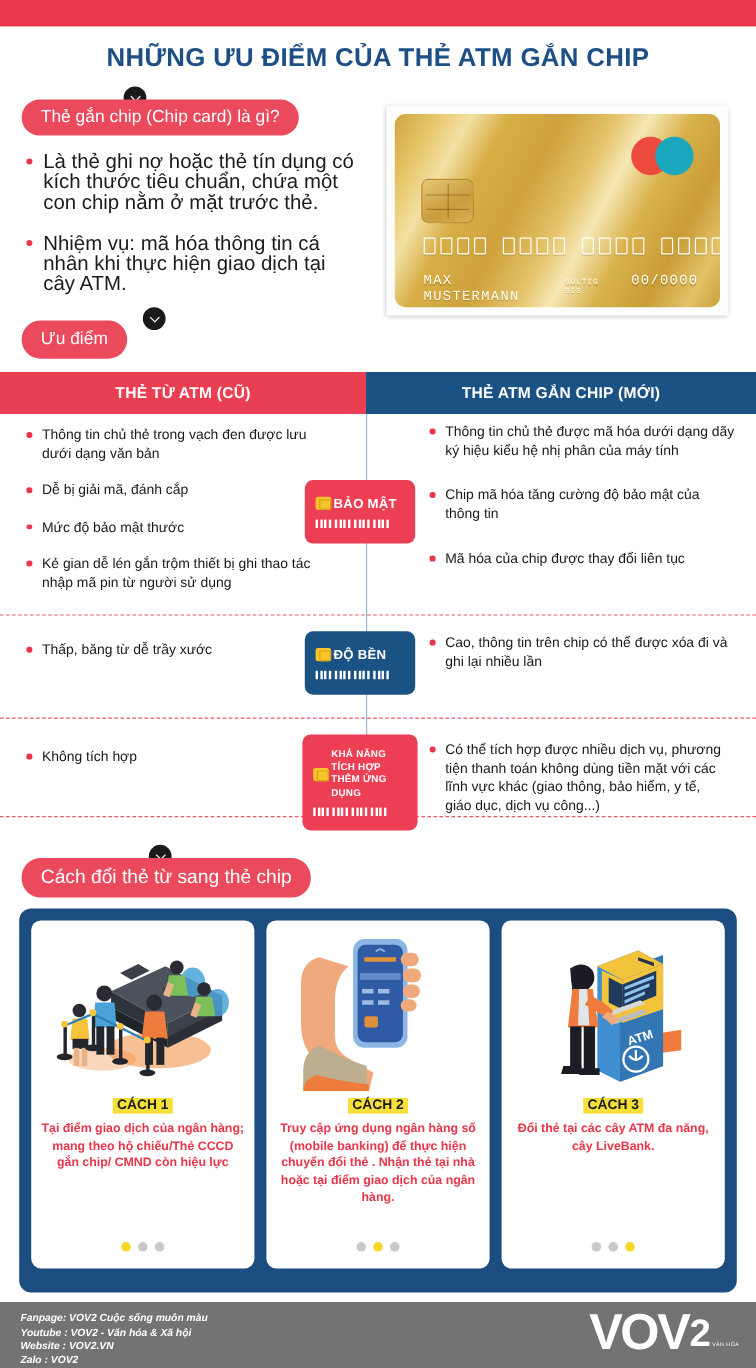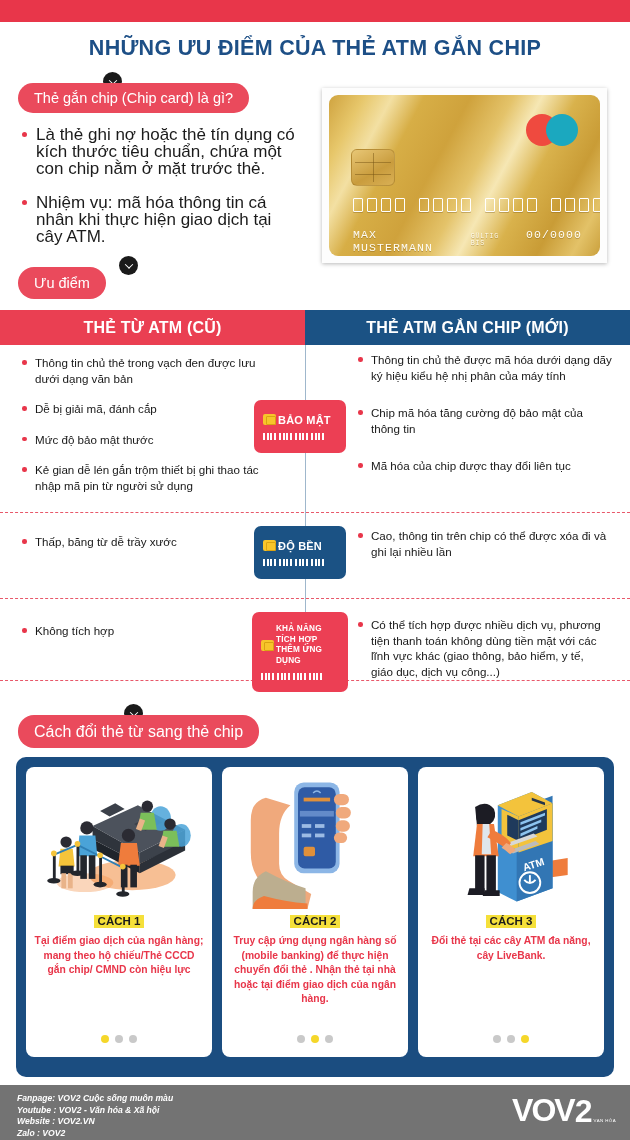--- a/index.html
+++ b/index.html
@@ -146,21 +146,21 @@
     font-size: 11.5px; letter-spacing: 1.1px;
     text-shadow: 0 1px 0 rgba(120,85,20,.4);
   }
   .goldcard .gultig { font-size: 6.5px; letter-spacing: .8px; opacity: .92; }
   .goldcard .exp { font-size: 11.5px; letter-spacing: 1.1px; }
 
   
   .cmp-head { position: absolute; left: 0; top: 310px; width: 630px; height: 35px; display: flex; }
   .cmp-head .h {
     display: flex; align-items: center; justify-content: center;
-    color: #ffffff; font-size: 16px; font-weight: bold; letter-spacing: .2px;
+    color: #ffffff; font-size: 13px; font-weight: bold; letter-spacing: .2px;
   }
   .cmp-head .h.old { width: 305px; background: #ea3f52; }
   .cmp-head .h.new { width: 325px; background: #1b5284; }
 
   .vline {
     position: absolute; left: 305px; top: 345px;
     width: 1px; height: 335px; background: #9fb7cc;
   }
   .hline {
     position: absolute; left: 0; width: 630px; height: 0;
@@ -279,21 +279,21 @@
     position: absolute; left: 17px; top: 8px;
     color: #ffffff; font-size: 8.6px; line-height: 11.5px;
     font-weight: bold; font-style: italic;
   }
   .logo {
     position: absolute; right: 14px; top: 8px;
     display: flex; align-items: flex-end; gap: 1px;
     color: #ffffff;
   }
   .logo .vov {
-    font-size: 32px; font-weight: bold; letter-spacing: -2px;
+    font-size: 42px; font-weight: bold; letter-spacing: -2px;
     line-height: 34px; position: relative;
   }
   .logo .two { font-size: 32px; font-weight: bold; line-height: 32px; }
   .logo .sub {
     font-size: 4.4px; letter-spacing: .4px; line-height: 5.6px;
     text-align: center; padding-bottom: 3px;
   }
 
   
   .ill-svg { width: 100%; height: 100%; display: block; }

